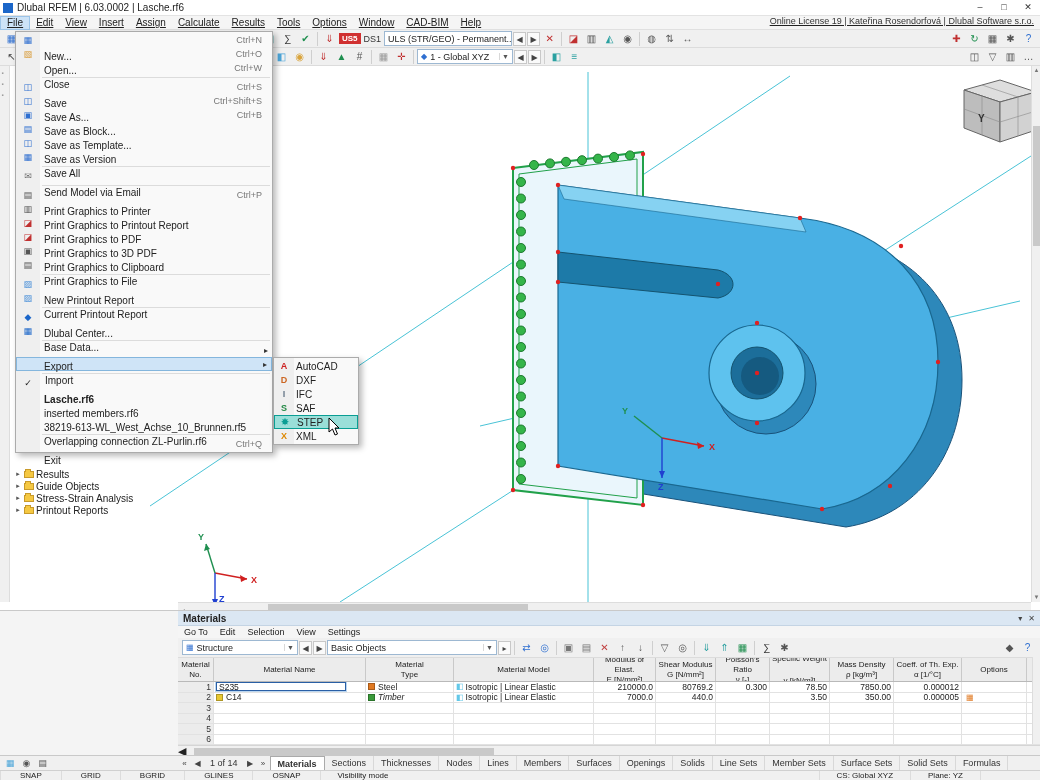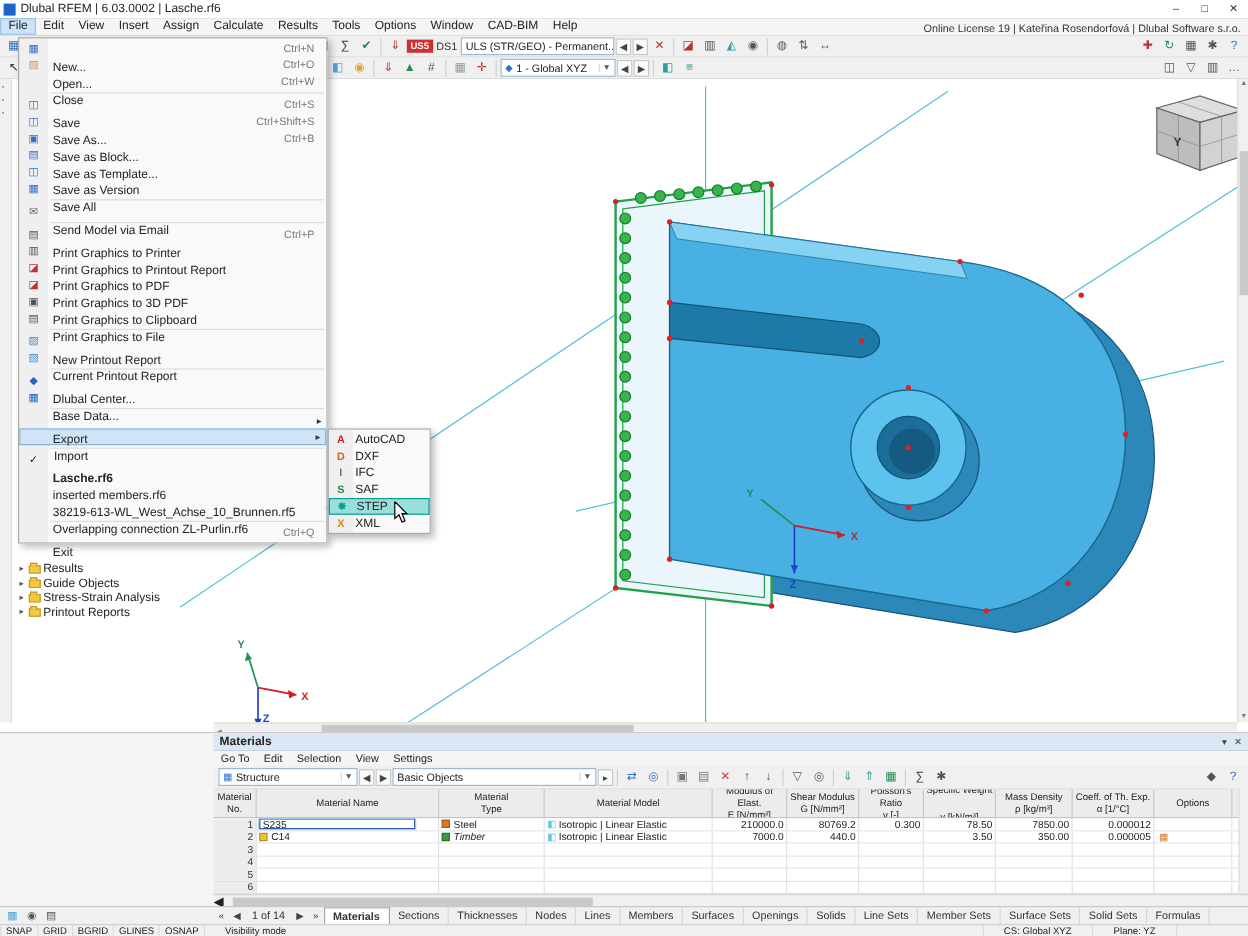--- a/index.html
+++ b/index.html
@@ -6,21 +6,21 @@
     font-family:"Liberation Sans",sans-serif;font-size:11px;background:#fff;color:#222;position:relative;}
   *{box-sizing:border-box;}
 
   
   .titlebar{position:absolute;left:0;top:0;width:1040px;height:16px;background:#ffffff;
     border-bottom:1px solid #e3e3e3;display:flex;align-items:center;font-size:10px;padding-left:3px;gap:4px;}
   .app-icon{width:10px;height:10px;background:#1b66c9;display:inline-block;}
   .win-btns{margin-left:auto;display:flex;}
   .win-btn{width:24px;height:15px;text-align:center;line-height:15px;font-size:9px;color:#333;}
   .menubar{position:absolute;left:0;top:16px;width:1040px;height:14px;background:#f5f5f5;
-    border-bottom:1px solid #e0e0e0;display:flex;align-items:flex-end;font-size:10px;}
+    border-bottom:1px solid #e0e0e0;display:flex;align-items:flex-start;font-size:10px;text-decoration:underline;}
   .menu-item{padding:0 6px;height:14px;line-height:14px;}
   .menu-item.active{background:#cde3f7;border:1px solid #9cc4e8;line-height:12px;}
   .license{margin-left:auto;padding-right:6px;color:#333;font-size:9px;}
 
   .toolbar{position:absolute;left:0;width:1040px;height:18px;background:#f0f0f0;border-bottom:1px solid #dcdcdc;
     display:flex;align-items:center;padding:0 3px;gap:1px;}
   #toolbar1{top:30px;} #toolbar2{top:48px;}
   .ticon{width:17px;height:15px;line-height:15px;text-align:center;font-size:10px;flex:0 0 auto;}
   .tbtn{width:13px;height:14px;line-height:13px;text-align:center;font-size:8px;color:#444;
     border:1px solid #c8c8c8;background:#fafafa;flex:0 0 auto;}
@@ -103,21 +103,21 @@
     display:flex;align-items:center;font-size:9px;}
   .tab-icons{width:178px;display:flex;gap:8px;padding-left:6px;}
   .tab-icons span{font-size:9px;}
   .tnav{width:13px;text-align:center;font-size:8px;color:#444;}
   .pager{padding:0 6px;color:#333;}
   .tab{padding:0 7px;height:15px;line-height:15px;border-right:1px solid #d8d8d8;color:#333;white-space:nowrap;}
   .tab.active{background:#fff;font-weight:bold;border:1px solid #aaa;border-bottom:none;line-height:14px;}
   .statusbar{position:absolute;left:0;top:770px;width:1040px;height:10px;background:#f0f0f0;border-top:1px solid #d0d0d0;
     display:flex;align-items:center;font-size:8px;color:#222;}
   .status-msg{width:470px;padding-left:4px;white-space:nowrap;overflow:hidden;}
-  .toggle{padding:0 4px;border-left:1px solid #dcdcdc;height:10px;line-height:9px;}
+  .toggle{padding:0 19px;border-left:1px solid #dcdcdc;height:10px;line-height:9px;}
   .sseg{padding:0 17px;border-left:1px solid #dcdcdc;height:10px;line-height:9px;white-space:nowrap;}
 </style>
 </head>
 <body>
 
 <div class="titlebar">
   <span class="app-icon"></span>
   <span>Dlubal RFEM | 6.03.0002 | Lasche.rf6</span>
   <span class="win-btns">
     <span class="win-btn">–</span>

